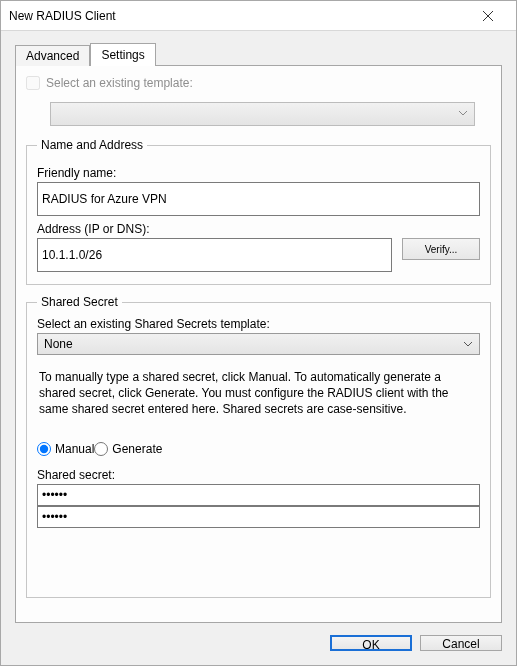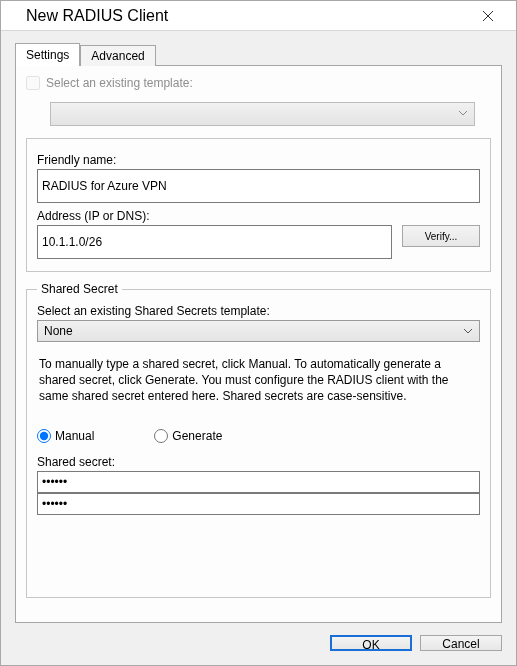--- a/index.html
+++ b/index.html
@@ -18,21 +18,21 @@
     flex-direction: column;
   }
   .titlebar {
     height: 30px;
     background: #ffffff;
     border-bottom: 1px solid #d8d8d8;
     display: flex;
     align-items: center;
     padding: 0 8px;
   }
-  .titlebar .title { flex: 1; font-size: 16px; color: #000; margin-left: 17px; }
+  .titlebar .title { flex: 1; font-size: 12px; color: #000; }
   .titlebar .close {
     width: 40px; height: 28px;
     display: flex; align-items: center; justify-content: center;
     color: #444;
   }
   .body {
     flex: 1;
     padding: 12px 14px 14px 14px;
     display: flex; flex-direction: column;
   }
@@ -132,21 +132,21 @@
   }
   .select-wide .chev {
     position: absolute; right: 6px; top: 4px; color: #555;
   }
   .help-text {
     font-size: 12px;
     line-height: 1.35;
     margin: 14px 2px 14px 2px;
   }
   .radio-row {
-    display: flex; gap: 60px;
+    display: flex; 
     margin: 10px 0 6px 0;
   }
   .radio-item { display: flex; align-items: center; gap: 4px; }
   .radio-item input[type="radio"] { width: 14px; height: 14px; margin: 0; }
   .footer {
     padding-top: 12px;
     display: flex; justify-content: flex-end; gap: 8px;
   }
   .btn {
     width: 82px; height: 16px;
@@ -176,45 +176,46 @@
       <svg width="10" height="10" viewBox="0 0 10 10">
         <line x1="0" y1="0" x2="10" y2="10" stroke="#333" stroke-width="1"></line>
         <line x1="10" y1="0" x2="0" y2="10" stroke="#333" stroke-width="1"></line>
       </svg>
     </div>
   </div>
 
   <div class="body">
 
     <div class="tabs">
+      <div class="tab inactive">
+        <span>Advanced</span>
+      </div>
       <div class="tab active">
         <span>Settings</span>
-      </div>
-      <div class="tab inactive">
-        <span>Advanced</span>
       </div>
     </div>
 
     <div class="tabpanel">
 
 
       <label class="checkbox-row disabled">
         <input type="checkbox" disabled="" style="">
         <span>Select an existing template:</span>
       </label>
 
       <div class="template-select">
         <span class="chev">
           <svg width="10" height="10" viewBox="0 0 10 10">
               <path d="M1 3 L5 7 L9 3" fill="none" stroke="#888" stroke-width="1"></path>
             </svg>
         </span>
       </div>
 
       <fieldset>
+        <legend>Name and Address</legend>
 
         <div class="field-label">Friendly name:</div>
         <input class="text-input" type="text" value="RADIUS for Azure VPN" style="">
 
         <div class="field-label">Address (IP or DNS):</div>
         <div class="addr-row">
           <input class="text-input" type="text" value="10.1.1.0/26" style="">
           <button class="verify-btn">
             <span>Verify...</span>
           </button>

